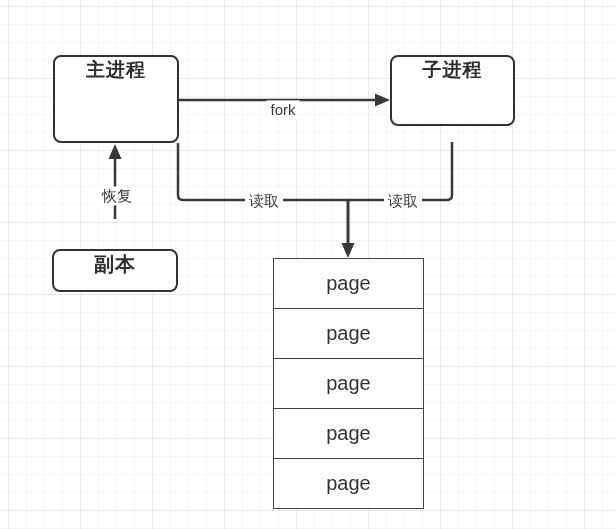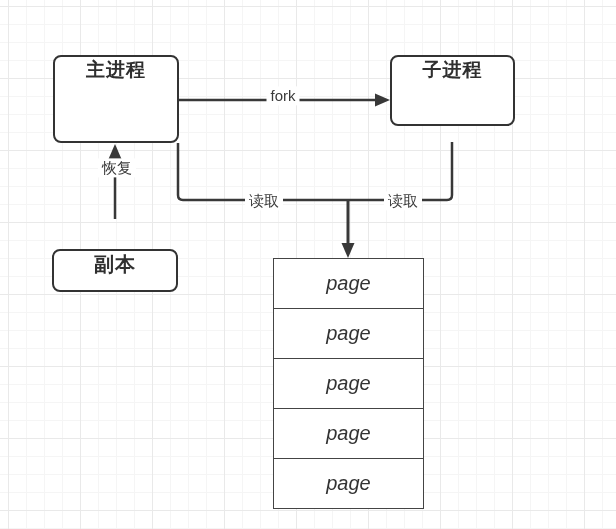--- a/index.html
+++ b/index.html
@@ -47,35 +47,34 @@
   .edge-label {
     position: absolute;
     transform: translate(-50%, -50%);
     background: #ffffff;
     padding: 1px 4px;
     color: #3a3a3a;
     font-size: 15px;
     white-space: nowrap;
     line-height: 1.15;
   }
-  .label-fork       { left: 283px; top: 96px; }
-  .label-restore    { left: 117px; top: 168px; }
+  .label-fork       { left: 283px; top: 110px; }
+  .label-restore    { left: 117px; top: 196px; }
   .label-read-left  { left: 264px; top: 201px; }
   .label-read-right { left: 403px; top: 201px; }
 
   .page-stack {
     position: absolute;
     left: 273px; top: 258px;
     width: 151px; height: 251px;
     box-sizing: border-box;
     background: #ffffff;
     border: 1.5px solid #444444;
     display: flex;
     flex-direction: column;
-    font-style: italic;
   }
   .page-cell {
     flex: 1;
     display: flex;
     align-items: center;
     justify-content: center;
     font-size: 20px;
     color: #333333;
     box-sizing: border-box;
   }

